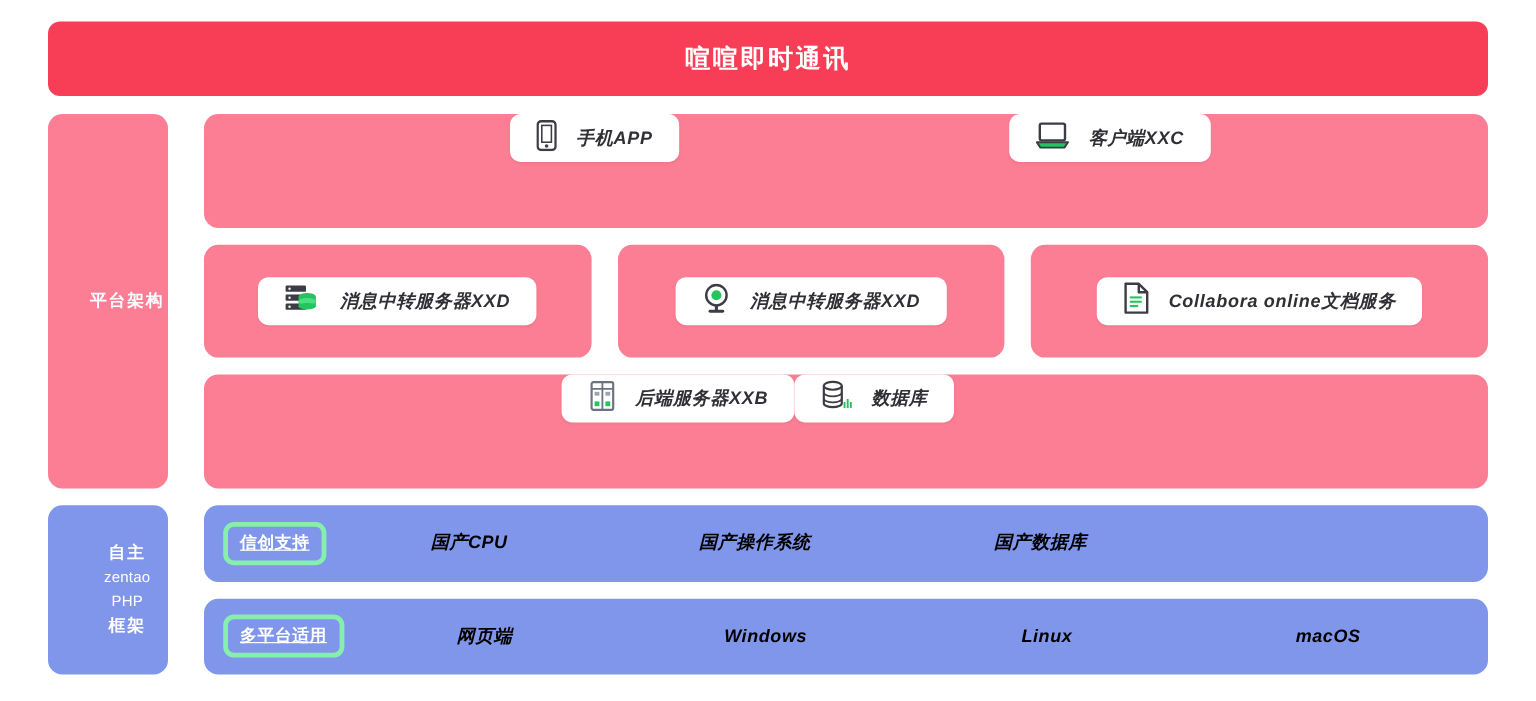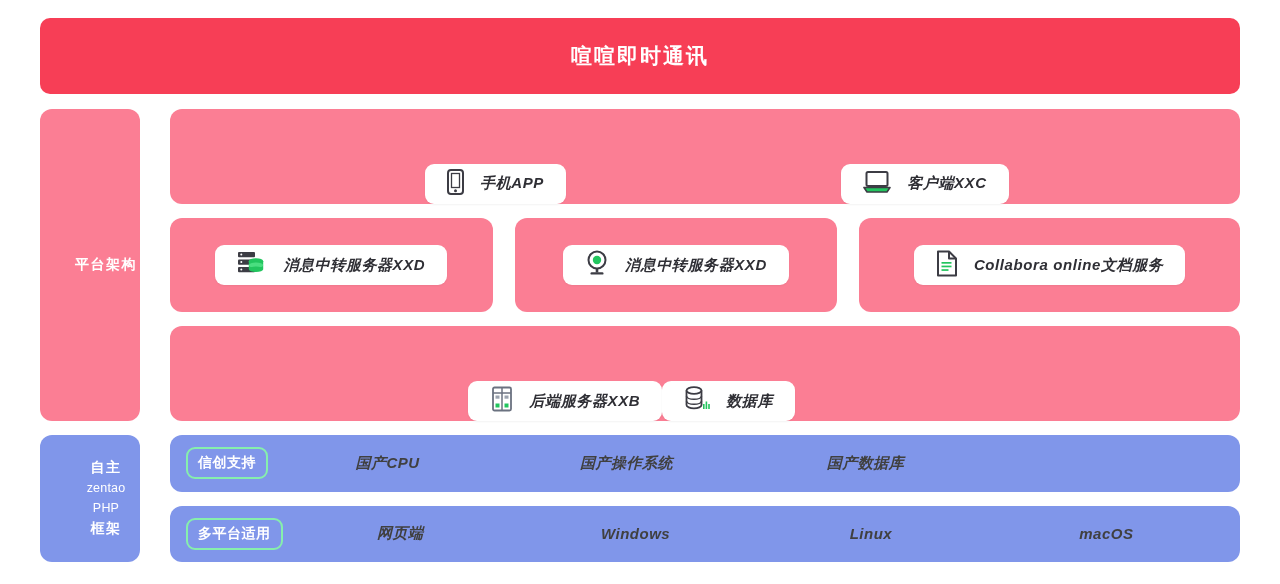--- a/index.html
+++ b/index.html
@@ -11,21 +11,21 @@
   }
   .page {
     position: relative;
     width: 1280px; height: 584px;
     padding: 18px 40px 22px 40px;
     display: flex; flex-direction: column;
   }
 
   
   .title-bar {
-    height: 76px;
+    height: 62px;
     background: #F73E56;
     border-radius: 10px;
     display: flex; align-items: center; justify-content: center;
     flex: 0 0 auto;
   }
   .title-bar .title-text {
     color: #ffffff;
     font-size: 21px;
     font-weight: bold;
     letter-spacing: 2px;
@@ -63,21 +63,21 @@
   }
 
   
   .platform-col {
     display: flex; flex-direction: column;
     gap: 14px;
   }
   .band {
     background: #FB7E94;
     border-radius: 12px;
-    display: flex; align-items: flex-end;
+    display: flex; align-items: flex-start;
     flex: 1 1 0;
   }
   .band-row2 { display: flex; gap: 22px; flex: 1 1 0; }
   .card {
     background: #FB7E94;
     border-radius: 12px;
     display: flex; align-items: center; justify-content: center;
     flex: 1 1 0;
   }
   .card.wide { flex: 1.18 1 0; }
@@ -119,35 +119,36 @@
     gap: 14px;
   }
   .blue-band {
     background: #8096EA;
     border-radius: 12px;
     flex: 1 1 0;
     display: flex; align-items: center;
     padding: 0 16px;
   }
   .tag {
-    border: 2px solid #86efac;
+    border: 4px solid #86efac;
     border-radius: 9px;
     color: #ffffff;
     font-size: 14px; font-weight: bold;
     letter-spacing: .5px;
     padding: 5px 10px;
     flex: 0 0 auto;
     white-space: nowrap;
+    text-decoration: underline;
   }
   .blue-items {
     display: flex; flex: 1 1 auto;
     align-items: center;
   }
   .blue-item {
-    color: #404040;
+    color: #000000;
     font-size: 15px;
     font-weight: bold;
     font-style: italic;
     letter-spacing: .5px;
     text-align: center;
     flex: 1 1 0;
     white-space: nowrap;
   }
 </style>
 </head>

